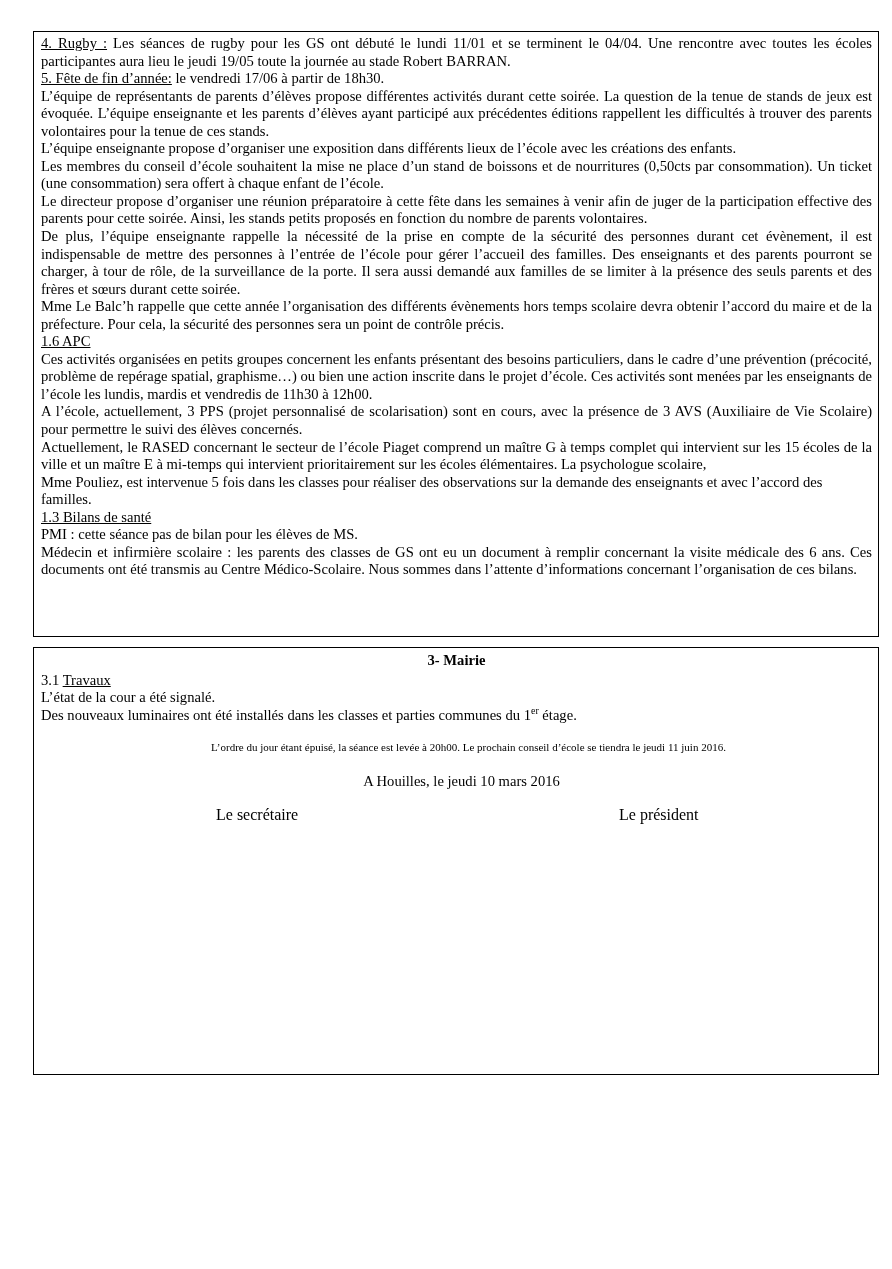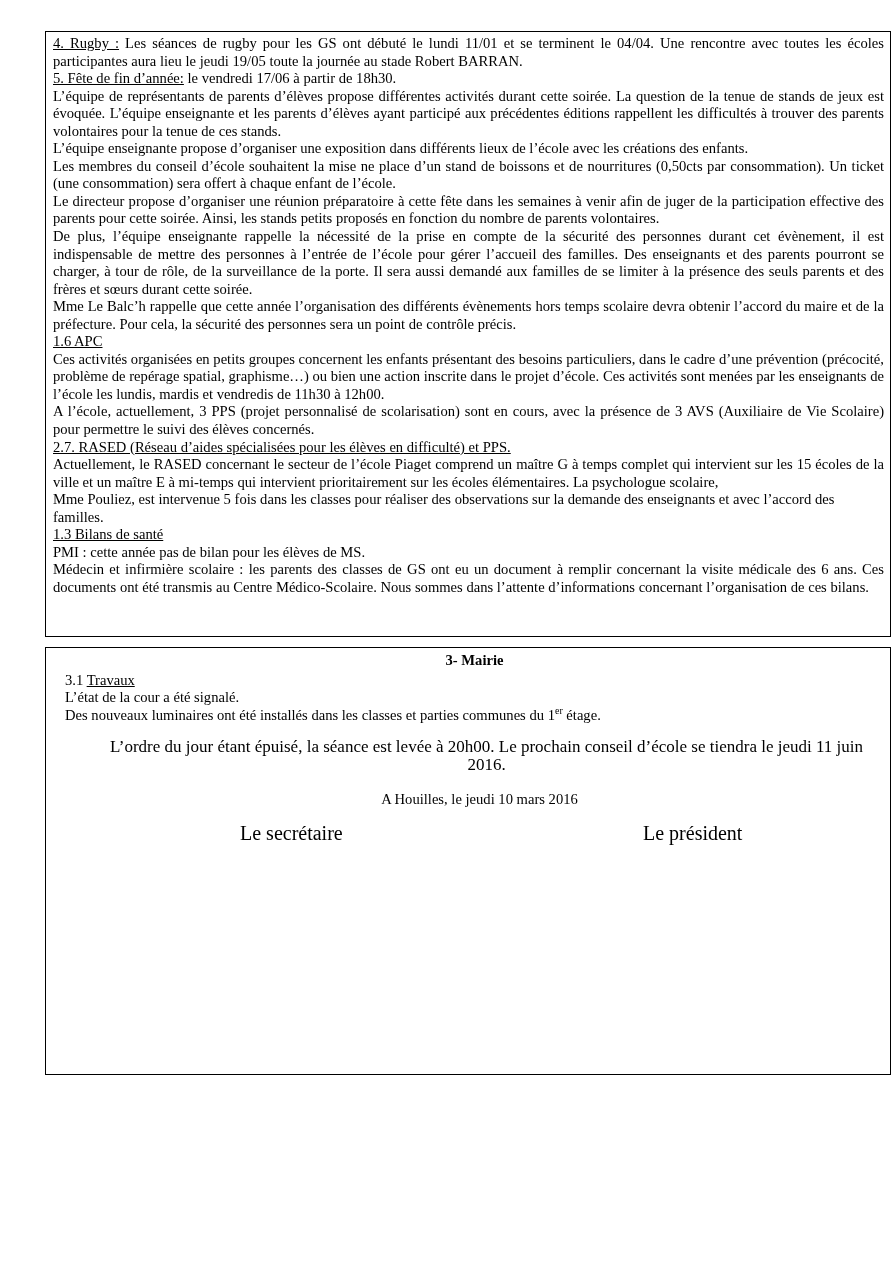--- a/index.html
+++ b/index.html
@@ -11,21 +11,21 @@
   body {
     width: 892px;
     height: 1269px;
     font-family: "Liberation Serif", "DejaVu Serif", serif;
     color: #000000;
     position: relative;
     overflow: hidden;
   }
   .page {
     position: absolute;
-    left: 17px;
+    left: 5px;
     top: 0;
     width: 708px;
     height: 1269px;
     border-radius: 23px;
   }
   .doc-box {
     position: absolute;
     border: 1px solid #000000;
     box-sizing: border-box;
     background: #ffffff;
@@ -35,21 +35,21 @@
     top: 31px;
     width: 846px;
     height: 606px;
     padding: 3px 6px 3px 7px;
   }
   #box-section3 {
     left: 28px;
     top: 647px;
     width: 846px;
     height: 428px;
-    padding: 4px 6px 3px 19px;
+    padding: 4px 6px 3px 7px;
   }
   p.ln {
     margin: 0;
     padding: 0;
     font-size: 14.6px;
     line-height: 17.55px;
     text-align: justify;
     text-justify: inter-word;
     -webkit-hyphens: none;
     hyphens: none;
@@ -64,38 +64,38 @@
     line-height: 17.55px;
     font-weight: bold;
     text-align: center;
     margin: 0 0 2px 0;
     padding: 0;
   }
   .closing-block {
     margin-top: 14px;
   }
   .closing-line1 {
-    font-size: 17px;
+    font-size: 11px;
     line-height: 18px;
     text-align: center;
     margin: 0;
     padding: 0 0 0 24px;
   }
   .closing-line2 {
     font-size: 14.6px;
     line-height: 18px;
     text-align: center;
     margin: 16px;
     padding: 0 0 0 10px;
   }
   .signatures {
     position: relative;
     height: 22px;
     margin-top: 12px;
-    font-size: 20px;
+    font-size: 16px;
     line-height: 18px;
   }
   .sig-left {
     position: absolute;
     left: 175px;
     top: 0;
   }
   .sig-right {
     position: absolute;
     left: 578px;
@@ -130,29 +130,28 @@
 
     <p class="ln">Mme Le Balc’h rappelle que cette année l’organisation des différents évènements hors temps scolaire devra obtenir l’accord du maire et de la préfecture. Pour cela, la sécurité des personnes sera un point de contrôle précis.</p>
 
     <p class="ln nojust heading-u">1.6 APC</p>
 
     <p class="ln">Ces activités organisées en petits groupes concernent les enfants présentant des besoins particuliers, dans le cadre d’une prévention (précocité, problème de repérage spatial, graphisme…) ou bien une action inscrite dans le projet d’école. Ces activités sont menées par les enseignants de l’école les lundis, mardis et vendredis de 11h30 à 12h00.</p>
 
 
     <p class="ln">A l’école, actuellement, 3 PPS (projet personnalisé de scolarisation) sont en cours, avec la présence de 3 AVS (Auxiliaire de Vie Scolaire) pour permettre le suivi des élèves concernés.</p>
 
-    <p class="ln nojust heading-u">2.7. RASED (Réseau d’aides spécialisées pour les élèves en difficulté) et PPS.</p>
 
     <p class="ln">Actuellement, le RASED concernant le secteur de l’école Piaget comprend un maître G à temps complet qui intervient sur les 15 écoles de la ville et un maître E à mi-temps qui intervient prioritairement sur les écoles élémentaires. La psychologue scolaire,</p>
 
     <p class="ln nojust">Mme Pouliez, est intervenue 5 fois dans les classes pour réaliser des observations sur la demande des enseignants et avec l’accord des familles.</p>
 
     <p class="ln nojust heading-u">1.3 Bilans de santé</p>
 
-    <p class="ln nojust">PMI : cette année pas de bilan pour les élèves de MS.</p>
+    <p class="ln nojust">PMI : cette séance pas de bilan pour les élèves de MS.</p>
 
     <p class="ln">Médecin et infirmière scolaire : les parents des classes de GS ont eu un document à remplir concernant la visite médicale des 6 ans. Ces documents ont été transmis au Centre Médico-Scolaire. Nous sommes dans l’attente d’informations concernant l’organisation de ces bilans.</p>
 
   </div>
 
   <div class="doc-box" id="box-section3">
 
     <p class="sec-title">3- Mairie</p>
 
     <p class="ln nojust"><span>3.1 </span><span class="u">Travaux</span></p>

